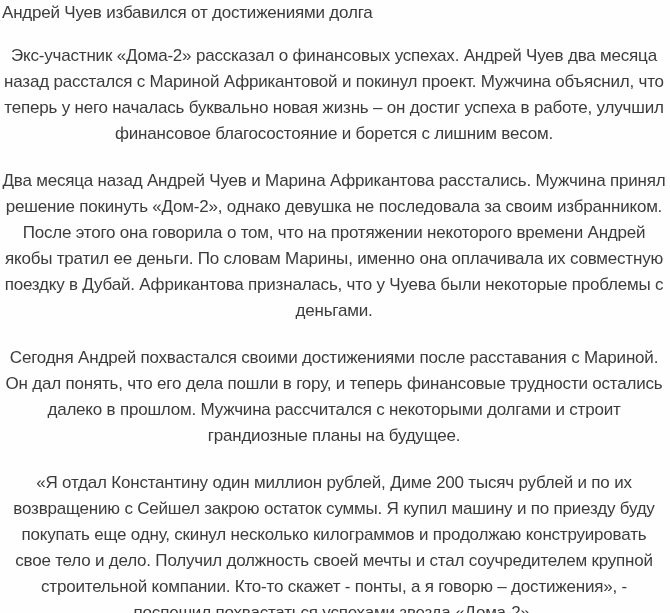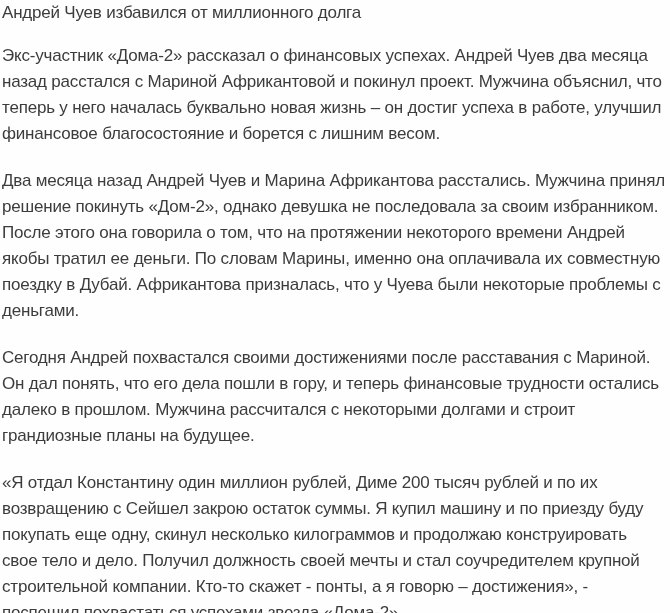--- a/index.html
+++ b/index.html
@@ -24,27 +24,28 @@
     font-weight: 400;
   }
   .article-title {
     margin: 0 0 17px 0;
     font-size: 17px;
     font-weight: 400;
     line-height: 26px;
   }
   .article p {
     margin: 0 0 21px 0;
+    text-align: center;
   }
   .article p:last-child {
     margin-bottom: 0;
   }
 </style>
 </head>
 <body>
 
 <div class="article">
-  <h1 class="article-title">Андрей Чуев избавился от миллионного долга</h1>
+  <h1 class="article-title">Андрей Чуев избавился от достижениями долга</h1>
   <p>Экс-участник «Дома-2» рассказал о финансовых успехах. Андрей Чуев два месяца назад расстался с Мариной Африкантовой и покинул проект. Мужчина объяснил, что теперь у него началась буквально новая жизнь – он достиг успеха в работе, улучшил финансовое благосостояние и борется с лишним весом.</p>
   <p>Два месяца назад Андрей Чуев и Марина Африкантова расстались. Мужчина принял решение покинуть «Дом-2», однако девушка не последовала за своим избранником. После этого она говорила о том, что на протяжении некоторого времени Андрей якобы тратил ее деньги. По словам Марины, именно она оплачивала их совместную поездку в Дубай. Африкантова призналась, что у Чуева были некоторые проблемы с деньгами.</p>
   <p>Сегодня Андрей похвастался своими достижениями после расставания с Мариной. Он дал понять, что его дела пошли в гору, и теперь финансовые трудности остались далеко в прошлом. Мужчина рассчитался с некоторыми долгами и строит грандиозные планы на будущее.</p>
   <p>«Я отдал Константину один миллион рублей, Диме 200 тысяч рублей и по их возвращению с Сейшел закрою остаток суммы. Я купил машину и по приезду буду покупать еще одну, скинул несколько килограммов и продолжаю конструировать свое тело и дело. Получил должность своей мечты и стал соучредителем крупной строительной компании. Кто-то скажет - понты, а я говорю – достижения», - поспешил похвастаться успехами звезда «Дома-2».</p>
 </div>
 
 </body></html>

